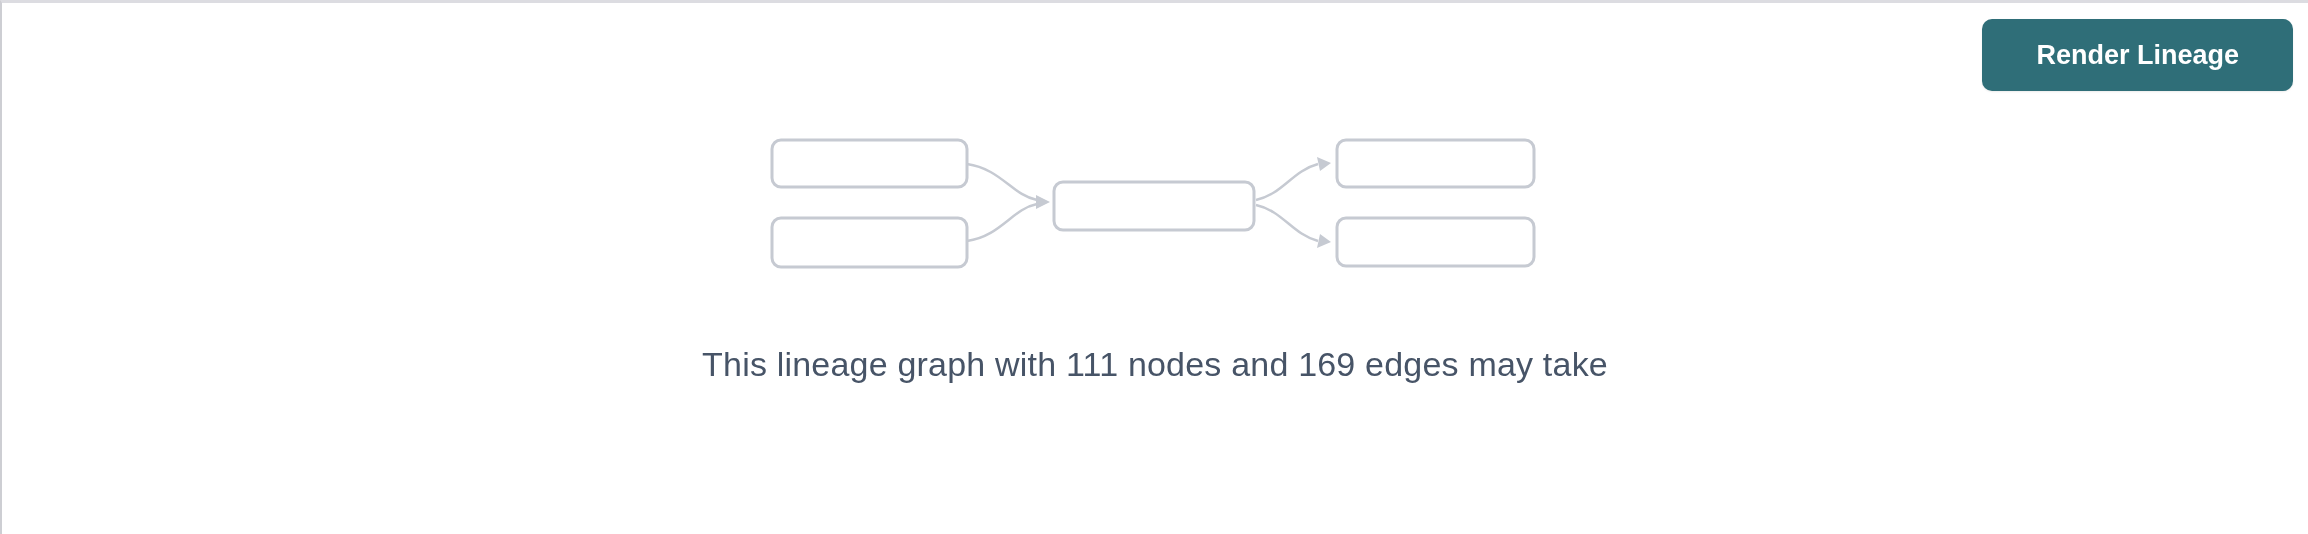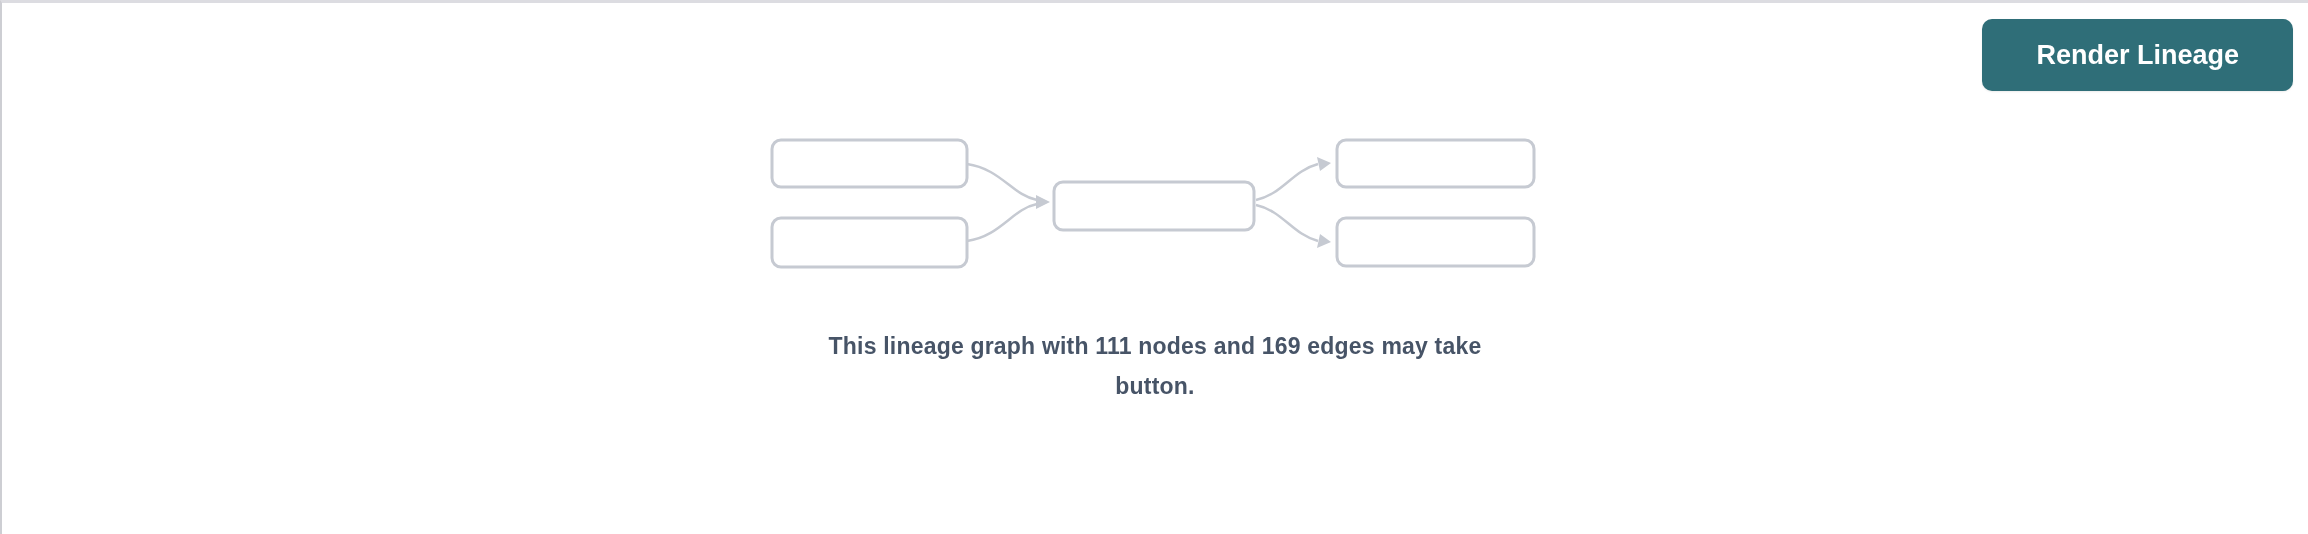--- a/index.html
+++ b/index.html
@@ -38,27 +38,27 @@
   .diagram {
     position: absolute;
     top: 133px;
     left: 50%;
     margin-left: -386px;
     width: 772px;
     height: 138px;
   }
   .message {
     position: absolute;
-    top: 323px;
+    top: 341px;
     left: 0;
     right: 0;
     text-align: center;
     color: #475467;
-    font-size: 23px;
-    font-weight: 700;
+    font-size: 34px;
+    font-weight: 400;
     line-height: 40px;
     letter-spacing: 0.2px;
   }
 </style>
 </head>
 <body>
 
 <div class="page">
 
   <button class="render-btn">Render Lineage</button>
@@ -82,16 +82,15 @@
       <rect x="3" y="4" width="195" height="47" rx="9"></rect>
       <rect x="3" y="82" width="195" height="49" rx="9"></rect>
       <rect x="285" y="46" width="200" height="48" rx="9"></rect>
       <rect x="568" y="4" width="197" height="47" rx="9"></rect>
       <rect x="568" y="82" width="197" height="48" rx="9"></rect>
     </g>
   </svg>
 
   <div class="message">
     <div>This lineage graph with 111 nodes and 169 edges may take</div>
-    <div>button.</div>
   </div>
 
 </div>
 
 </body></html>

